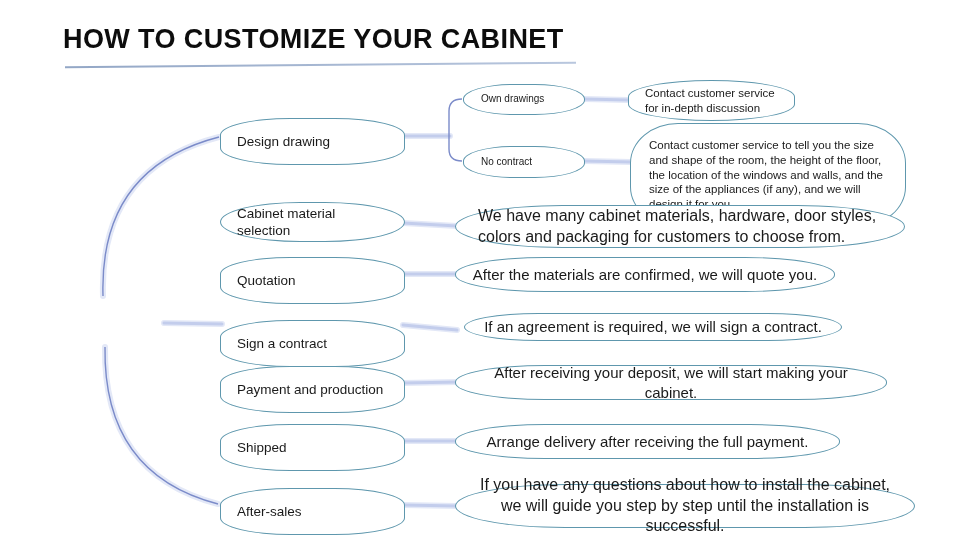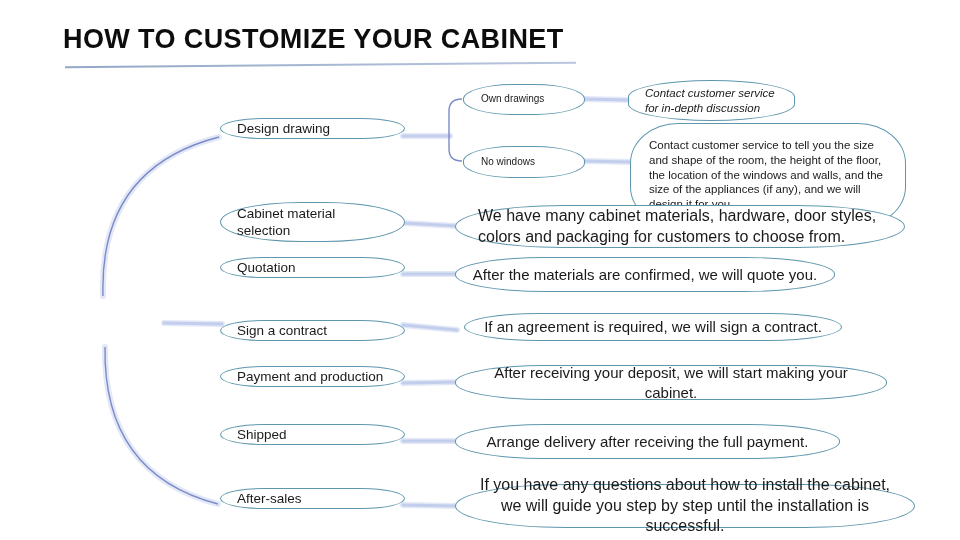--- a/index.html
+++ b/index.html
@@ -26,21 +26,21 @@
     transform:rotate(-0.5deg);
   }
   #connector-svg{position:absolute;left:0;top:0;z-index:1;}
   .node{
     position:absolute;z-index:2;background:#ffffff;
     border:1.4px solid var(--node-border);
     display:flex;align-items:center;box-sizing:border-box;
     line-height:1.28;
   }
   .step{
-    left:220px;width:185px;height:21px;
+    left:220px;width:185px;height:47px;
     border-radius:70px / 17px;
     padding:0 14px 0 16px;font-size:13.5px;
   }
   .step.two-line{height:40px;border-radius:80px / 20px;}
   .opt{
     width:122px;border-radius:50px / 15px;
     padding:0 10px 0 17px;font-size:10px;
   }
   .desc{
     font-size:15px;justify-content:center;text-align:center;
@@ -63,21 +63,21 @@
   
   #n-design      {top:118px;}
   #n-cabinet     {top:202px;}
   #n-quotation   {top:257px;}
   #n-sign        {top:300px;margin-top:20px;}
   #n-payment     {top:366px;}
   #n-shipped     {top:424px;}
   #n-aftersales  {top:488px;}
   #o-own         {left:463px;top:84px;height:31px;}
   #o-no          {left:463px;top:146px;height:32px;}
-  #d-own         {left:628px;top:80px;width:167px;height:41px;font-size:11.5px;font-style:italic;}
+  #d-own         {left:628px;top:80px;width:167px;height:41px;font-size:11.5px;}
   #d-no          {left:630px;top:123px;width:276px;height:104px;}
   #d-cabinet     {left:455px;top:205px;width:450px;height:43px;padding-left:22px;}
   #d-quotation   {left:455px;top:257px;width:380px;height:35px;}
   #d-sign        {left:464px;top:313px;width:378px;height:28px;}
   #d-payment     {left:455px;top:365px;width:432px;height:35px;}
   #d-shipped     {left:455px;top:424px;width:385px;height:35px;}
   #d-aftersales  {left:455px;top:484px;width:460px;height:44px;}
 </style>
 </head>
 <body>
@@ -144,21 +144,21 @@
     <span>Shipped</span>
   </div>
   <div class="node step" id="n-aftersales">
     <span>After-sales</span>
   </div>
 
   <div class="node opt" id="o-own">
     <span>Own drawings</span>
   </div>
   <div class="node opt" id="o-no">
-    <span>No windows</span>
+    <span>No contract</span>
   </div>
 
   <div class="node desc two-line left" id="d-own">
     <span>Contact customer service for in-depth discussion</span>
   </div>
   <div class="node desc big" id="d-no">
     <span>Contact customer service to tell you the size and shape of the room, the height of the floor, the location of the windows and walls, and the size of the appliances (if any), and we will design it for you.</span>
   </div>
   <div class="node desc two-line left" id="d-cabinet">
     <span>We have many cabinet materials, hardware, door styles, colors and packaging for customers to choose from.</span>

